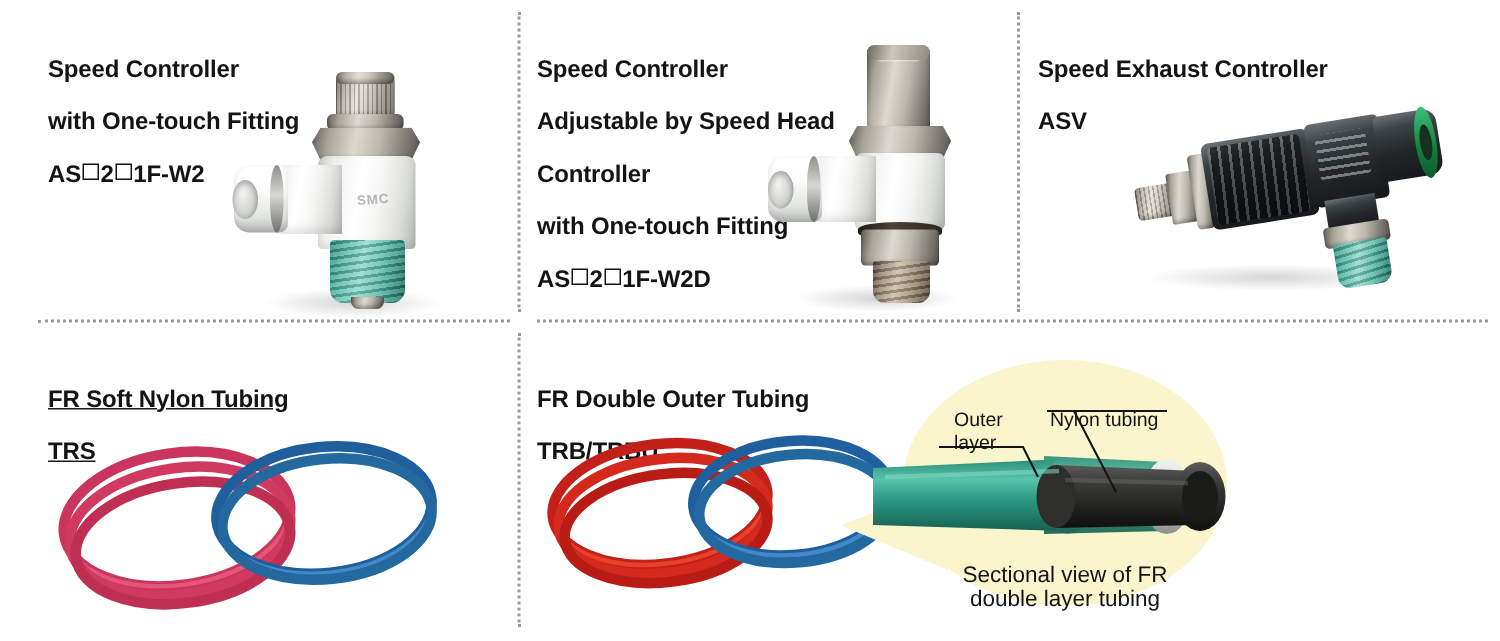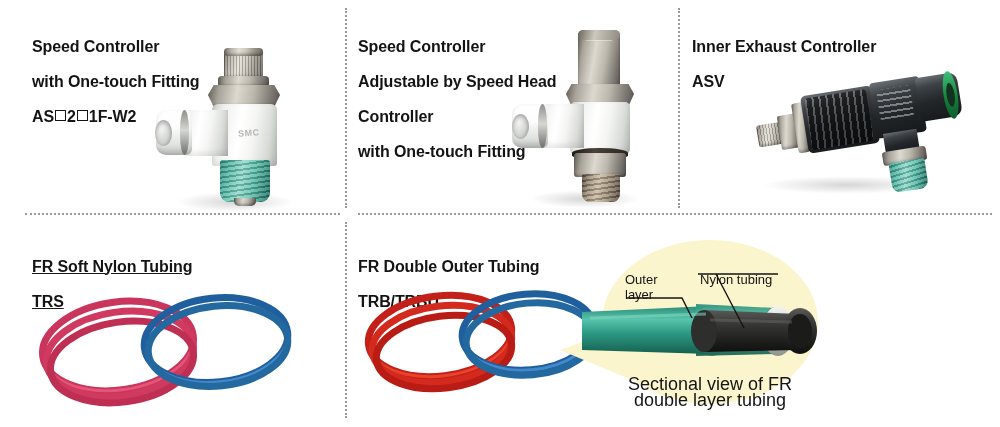--- a/index.html
+++ b/index.html
@@ -126,21 +126,21 @@
   .balloon{
     position:absolute;border-radius:50%;
     background:#faf5cc;
   }
   .balloon-tail{position:absolute;}
   .callout-label{
     position:absolute;font-size:13px;line-height:15.5px;color:#141414;
     white-space:pre-line;
   }
   .callout-caption{
-    position:absolute;font-size:18px;line-height:16px;color:#141414;
+    position:absolute;font-size:15px;line-height:16px;color:#141414;
     text-align:center;white-space:pre-line;
   }
   .leader{position:absolute;}
 </style>
 </head>
 <body>
 
 <div id="page">
 
   <div class="v-div" style="left:345px;top:8px;height:200px;"></div>
@@ -182,20 +182,21 @@
     <div class="greenthread" style="left:70px;top:112px;width:50px;height:42px;border-radius:3px 3px 9px 9px;"></div>
     <div class="hexnut" style="left:84px;top:150px;width:22px;height:8px;border-radius:0 0 5px 5px;"></div>
   </div>
 
   <div class="panel" style="left:358px;top:20px;width:300px;">
     <div class="title">
       <span>Speed Controller</span><br>
       <span>Adjustable by Speed Head</span><br>
       <span>Controller</span><br>
       <span>with One-touch Fitting</span><br>
+      <span><span>AS</span><span class="sq"></span><span>2</span><span class="sq"></span><span>1F-W2D</span></span>
     </div>
   </div>
 
   <div class="sc1" style="left:500px;top:22px;">
     <div class="shadowblob" style="left:30px;top:168px;width:110px;height:18px;"></div>
 
     <div class="hexnut" style="left:78px;top:8px;width:42px;height:58px;border-radius:5px 5px 2px 2px;"></div>
     <div style="position:absolute;left:85px;top:12px;width:28px;height:6px;
                 border-radius:2px;background:linear-gradient(90deg,#15120e,#3b352c,#15120e);
                 box-shadow:0 1px 0 rgba(255,255,255,.35);"></div>
@@ -213,21 +214,21 @@
     <div class="otring" style="left:38px;top:82px;width:9px;height:44px;"></div>
     <div class="otbore" style="left:12px;top:92px;width:17px;height:25px;"></div>
 
     <div class="oring" style="left:72px;top:126px;width:56px;height:12px;"></div>
     <div class="hexnut" style="left:74px;top:131px;width:52px;height:24px;border-radius:3px;"></div>
     <div class="brassthread" style="left:82px;top:152px;width:38px;height:28px;border-radius:2px 2px 8px 8px;"></div>
   </div>
 
   <div class="panel" style="left:692px;top:20px;width:300px;">
     <div class="title">
-      <span>Inner Exhaust Controller</span><br>
+      <span>Speed Exhaust Controller</span><br>
       <span>ASV</span>
     </div>
   </div>
 
   <div style="position:absolute;left:742px;top:58px;width:230px;height:145px;">
     <div class="shadowblob" style="left:20px;top:118px;width:170px;height:18px;"></div>
 
     <div style="position:absolute;left:0;top:0;width:230px;height:145px;
                 transform:rotate(-9deg);transform-origin:50% 50%;">
 
@@ -345,21 +346,21 @@
 
       <path d="M 144,72 L 238,76 L 238,112 L 144,114 Z" fill="url(#darkg)"></path>
       <ellipse cx="144" cy="93" rx="13" ry="21" fill="#2e2e2c"></ellipse>
       <ellipse cx="240" cy="93" rx="17" ry="23" fill="url(#darkg)"></ellipse>
       <ellipse cx="240" cy="93" rx="12" ry="17" fill="#1b1b1a"></ellipse>
 
       <path d="M 30,80 L 146,76" stroke="#86d9c3" stroke-width="3" opacity=".55" fill="none"></path>
       <path d="M 150,82 L 232,84" stroke="#6a6a66" stroke-width="3" opacity=".45" fill="none"></path>
     </svg>
 
-    <div class="callout-label" style="left:65px;top:18px;">
+    <div class="callout-label" style="left:76px;top:18px;">
       <span>Outer
 layer</span>
     </div>
     <svg class="leader" width="120" height="60" style="left:60px;top:46px;">
       <path d="M 6,14 L 62,14 L 72,34" stroke="#141414" stroke-width="1.4" fill="none"></path>
     </svg>
 
     <div class="callout-label" style="left:140px;top:18px;">
       <span>Nylon tubing</span>
     </div>

